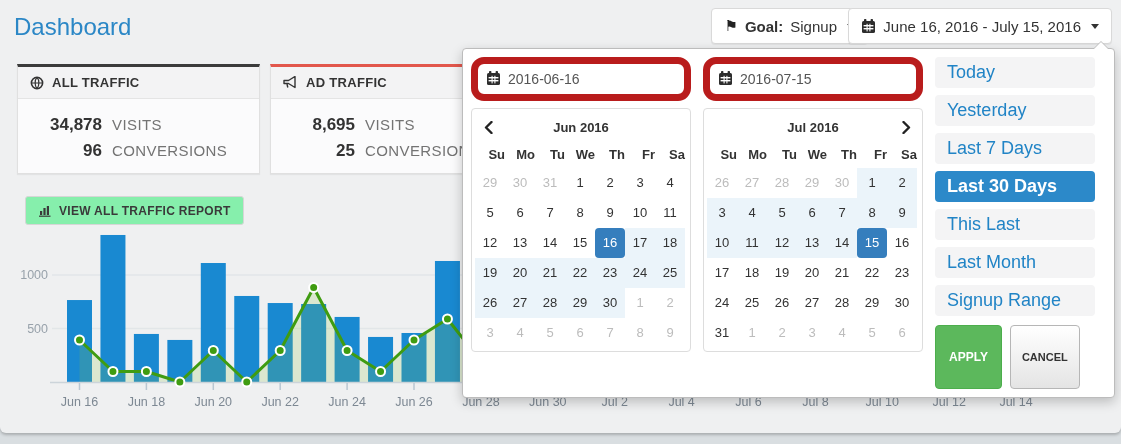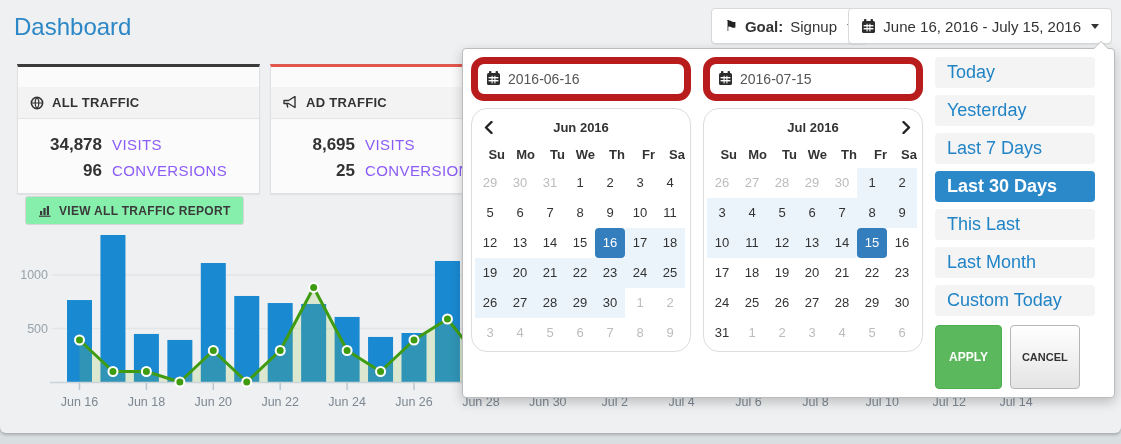--- a/index.html
+++ b/index.html
@@ -16,44 +16,44 @@
   .bold { font-weight:bold; }
   .flag-glyph { font-size:15px; color:#222; }
   .caret { width:0; height:0; border-left:4px solid transparent; border-right:4px solid transparent;
            border-top:5px solid #333; margin-left:3px; }
   
   .stat-card { position:absolute; top:64px; width:243px; background:#fbfbfc; border:1px solid #e0e0e0;
                border-top-width:3px; border-top-style:solid; z-index:2; box-shadow:0 1px 1px rgba(0,0,0,0.05); }
   .card-all { left:17px; border-top-color:#3b3b3b; }
   .card-ad  { left:270px; border-top-color:#e2574c; }
   .card-head { background:#f3f3f4; border-bottom:1px solid #e4e4e4; padding:8px 12px; font-size:13px;
-               font-weight:bold; color:#333; display:flex; align-items:center; gap:8px; letter-spacing:0.3px;margin-top:20px; }
+               font-weight:bold; color:#333; display:flex; align-items:center; gap:8px; letter-spacing:0.3px; }
   .card-body { padding:10px 12px 12px; }
   .stat-row { display:grid; grid-template-columns:72px 1fr; gap:10px; margin-top:6px; align-items:baseline; }
   .stat-num { font-size:17px; font-weight:bold; color:#333; text-align:right; }
-  .stat-label { font-size:15px; color:#8b5cf6; letter-spacing:0.4px; }
+  .stat-label { font-size:15px; color:#737373; letter-spacing:0.4px; }
   
   .view-btn { position:absolute; left:25px; top:196px; height:29px; background:#86efac; border:1px solid #d6d6d6;
               border-radius:3px; display:flex; align-items:center; gap:7px; padding:0 12px; font-size:12px;
               font-weight:bold; color:#3a3a3a; letter-spacing:0.3px; cursor:pointer; z-index:2; }
   
   #chart { position:absolute; left:0; top:228px; width:1121px; height:205px; z-index:1; }
   
   .popover { position:absolute; left:462px; top:48px; width:653px; background:#fff; border:1px solid #bcbcbc;
              border-radius:4px; box-shadow:0 4px 12px rgba(0,0,0,0.22); z-index:30; padding:8px; display:flex; gap:12px; }
   .popover:before { content:""; position:absolute; top:-8px; left:630px; border-left:8px solid transparent;
                     border-right:8px solid transparent; border-bottom:8px solid #bcbcbc; }
   .popover:after  { content:""; position:absolute; top:-7px; left:631px; border-left:7px solid transparent;
                     border-right:7px solid transparent; border-bottom:7px solid #fff; }
   .cal-col { width:220px; }
   .date-input { position:relative; width:100%; height:44px; border:7px solid #b91c1c; border-radius:13px; background:#fff; }
   .date-input input { width:100%; height:100%; border:0; outline:none; background:transparent; padding:0 6px 0 30px;
                       font-size:14px; color:#555; font-family:"Liberation Sans", sans-serif; }
   .date-input .cal-ic { position:absolute; left:8px; top:7px; }
-  .cal-box { margin-top:7px; border:1px solid #ddd; border-radius:16px; padding:3px; background:#fff; }
+  .cal-box { margin-top:7px; border:1px solid #ddd; border-radius:4px; padding:3px; background:#fff; }
   .cal-header { display:grid; grid-template-columns:26px 1fr 26px; align-items:center; height:30px; }
   .cal-title { text-align:center; font-weight:bold; font-size:13px; color:#333; }
   .nav-btn { width:26px; height:26px; display:flex; align-items:center; justify-content:center; cursor:pointer; }
   .dow-row, .day-row { display:grid; grid-template-columns:repeat(7,30px); }
   .dow { height:26px; line-height:26px; text-align:right; font-size:13px; font-weight:bold; color:#333; }
   .day { height:30px; line-height:30px; text-align:center; font-size:13px; color:#333; cursor:pointer; }
   .day.off { color:#bcbcbc; }
   .day.in  { background:#ebf4fa; }
   .day.sel { background:#357ebd; color:#fff; border-radius:4px; }
   .ranges-col { width:160px; padding-top:0; }
@@ -422,20 +422,20 @@
       </div>
   </div>
   <div class="ranges-col">
     <div id="ranges-list">
         <div class="range-pill">Today</div>
         <div class="range-pill">Yesterday</div>
         <div class="range-pill">Last 7 Days</div>
         <div class="range-pill active">Last 30 Days</div>
         <div class="range-pill">This Last</div>
         <div class="range-pill">Last Month</div>
-        <div class="range-pill">Custom Today</div>
+        <div class="range-pill">Signup Range</div>
       </div>
     <div class="range-actions">
       <button class="btn-apply">APPLY</button>
       <button class="btn-cancel">CANCEL</button>
     </div>
   </div>
 </div>
 
 </body></html>

